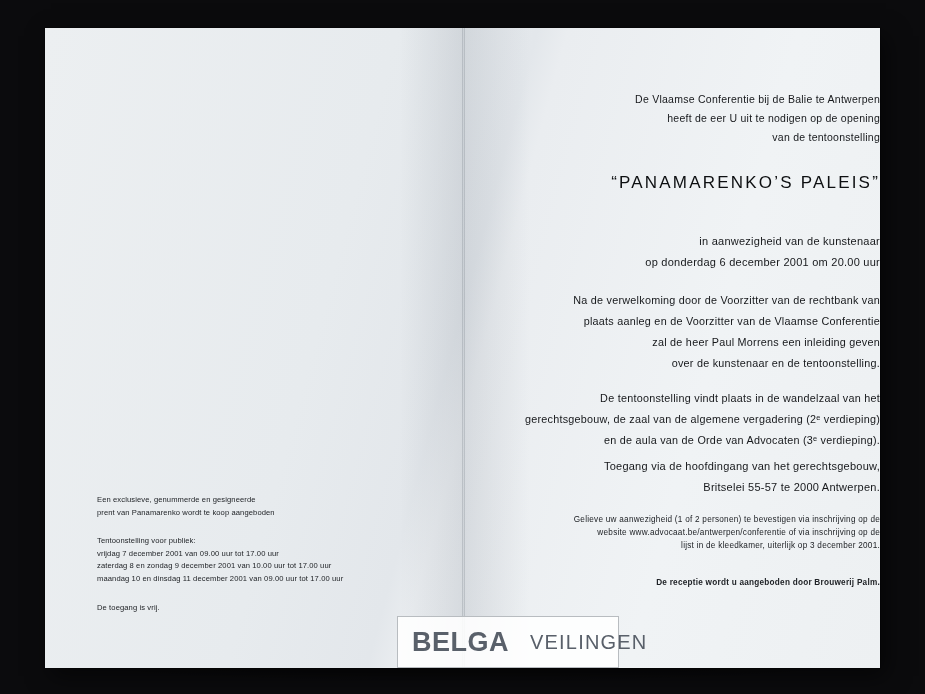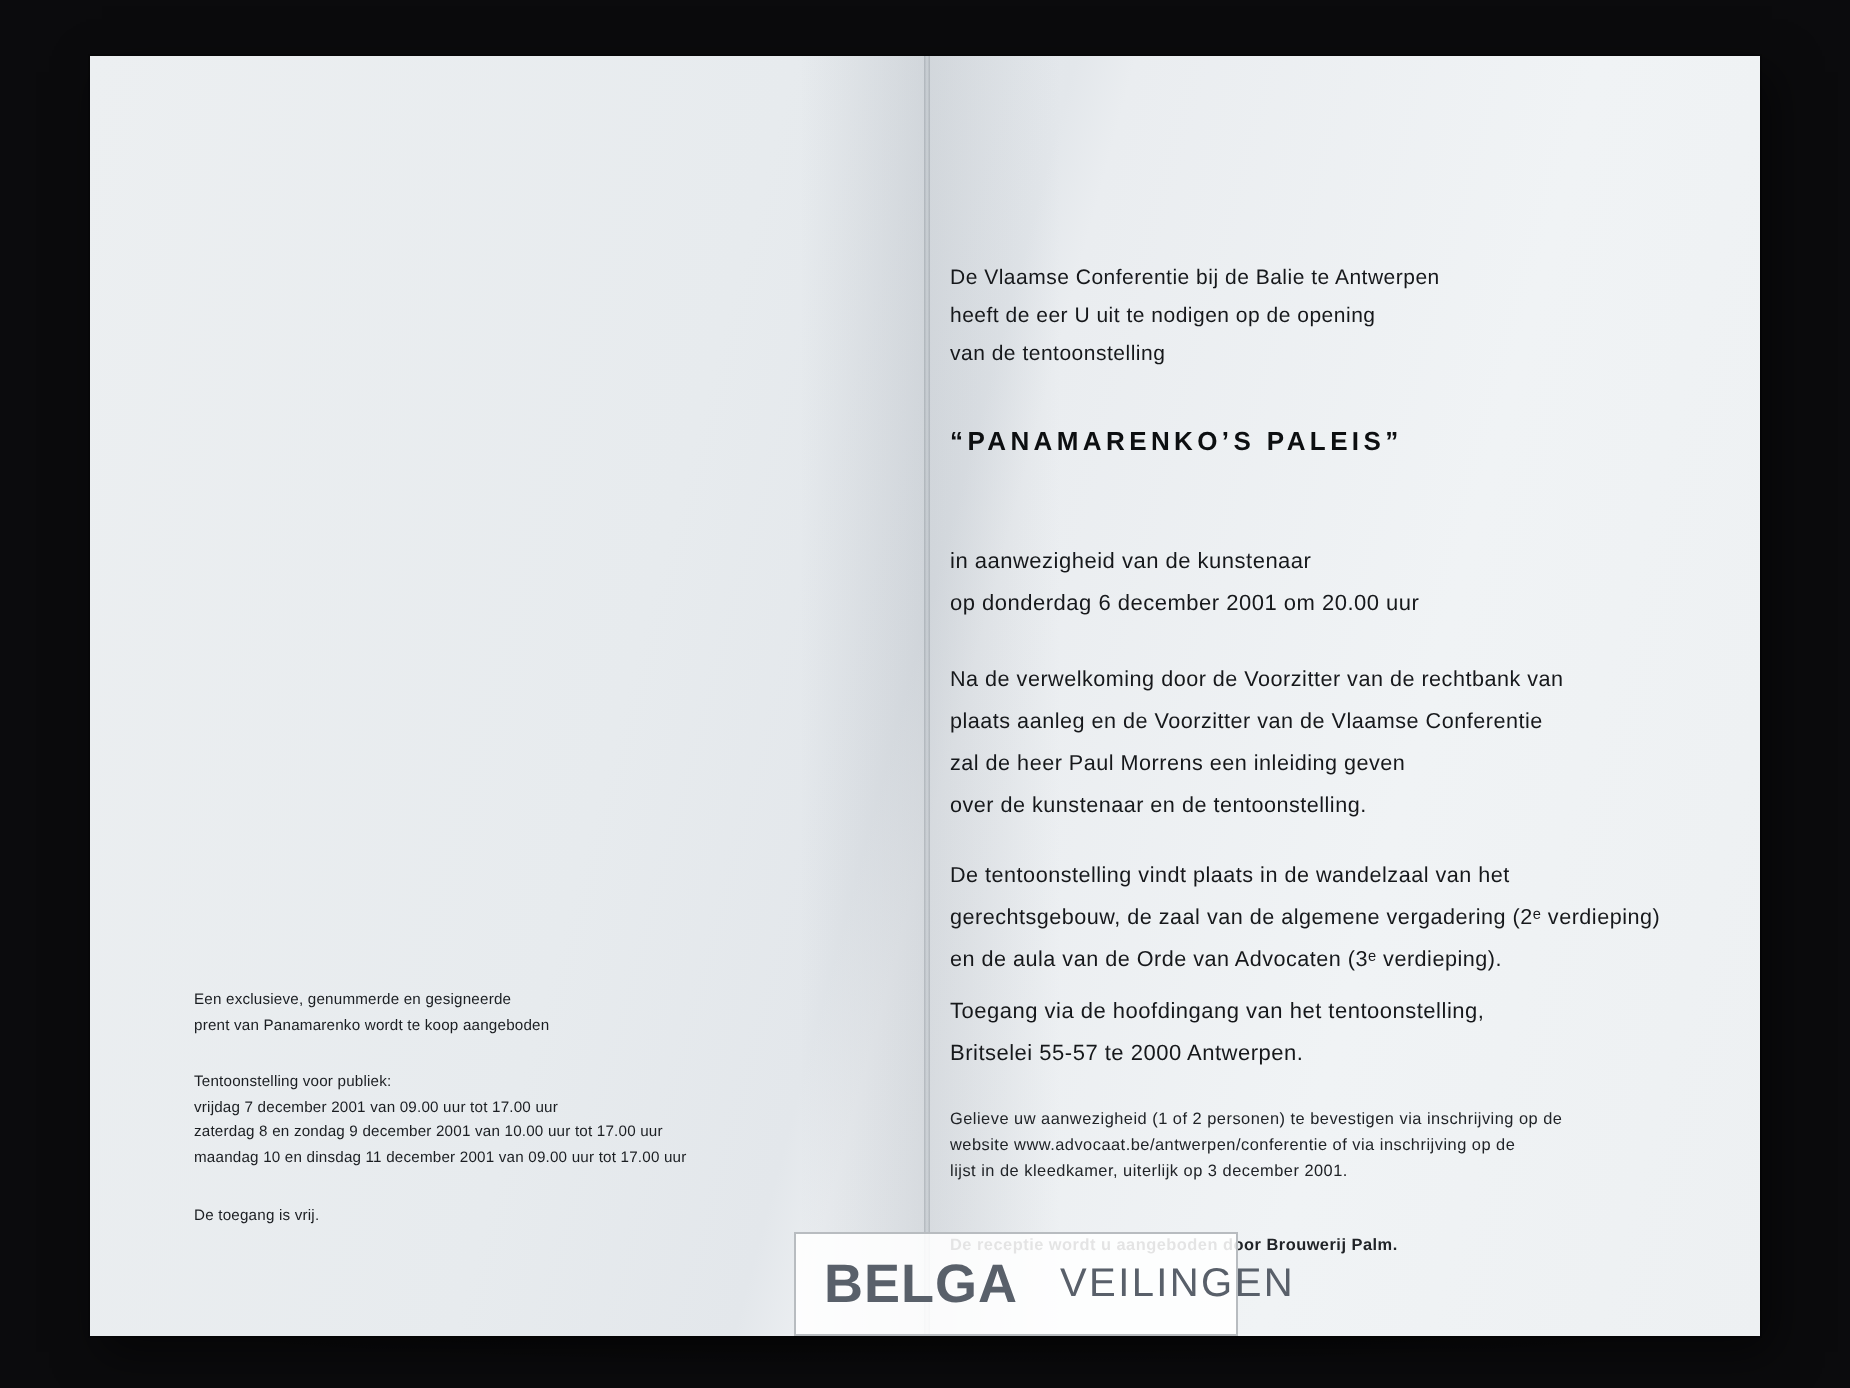--- a/index.html
+++ b/index.html
@@ -64,35 +64,34 @@
   }
 
   
   #right-panel {
     position: absolute;
     left: 430px;
     top: 0;
     width: 405px;
     height: 536px;
     color: #15171a;
-    text-align: left;
-    margin-top: 40px;
+    text-align: right;
   }
   .r-line {
     font-size: 10.5px;
     line-height: 19px;
     letter-spacing: 0.25px;
     color: #16181b;
     white-space: nowrap;
   }
   #intro { position: absolute; left: 0; top: 62px; width: 405px; }
   #title {
     position: absolute; left: 0; top: 145px; width: 405px;
-    font-size: 13px;
-    font-weight: bold;
+    font-size: 17px;
+    font-weight: normal;
     letter-spacing: 2.2px;
     color: #0d0f11;
   }
   #presence { position: absolute; left: 0; top: 203px; width: 405px; }
   #presence .r-line { line-height: 21px; font-size: 11px; }
   #speech { position: absolute; left: 0; top: 262px; width: 405px; }
   #speech .r-line { line-height: 21px; font-size: 10.8px; }
   #venue { position: absolute; left: 0; top: 360px; width: 405px; }
   #venue .r-line { line-height: 21px; font-size: 10.8px; }
   #entrance { position: absolute; left: 0; top: 428px; width: 405px; }
@@ -191,21 +190,21 @@
         <div class="r-line">over de kunstenaar en de tentoonstelling.</div>
       </div>
 
       <div id="venue">
         <div class="r-line">De tentoonstelling vindt plaats in de wandelzaal van het</div>
         <div class="r-line">gerechtsgebouw, de zaal van de algemene vergadering (2ᵉ verdieping)</div>
         <div class="r-line">en de aula van de Orde van Advocaten (3ᵉ verdieping).</div>
       </div>
 
       <div id="entrance">
-        <div class="r-line">Toegang via de hoofdingang van het tentoonstelling,</div>
+        <div class="r-line">Toegang via de hoofdingang van het gerechtsgebouw,</div>
         <div class="r-line">Britselei 55-57 te 2000 Antwerpen.</div>
       </div>
 
       <div id="rsvp">
         <div class="r-line">Gelieve uw aanwezigheid (1 of 2 personen) te bevestigen via inschrijving op de</div>
         <div class="r-line">website www.advocaat.be/antwerpen/conferentie of via inschrijving op de</div>
         <div class="r-line">lijst in de kleedkamer, uiterlijk op 3 december 2001.</div>
       </div>
 
       <div id="reception">

